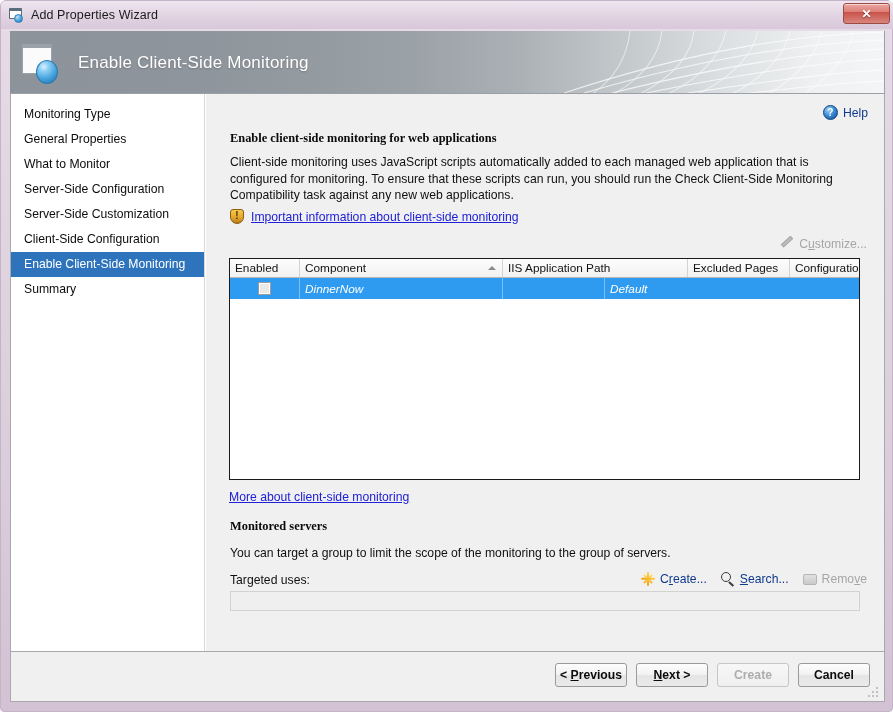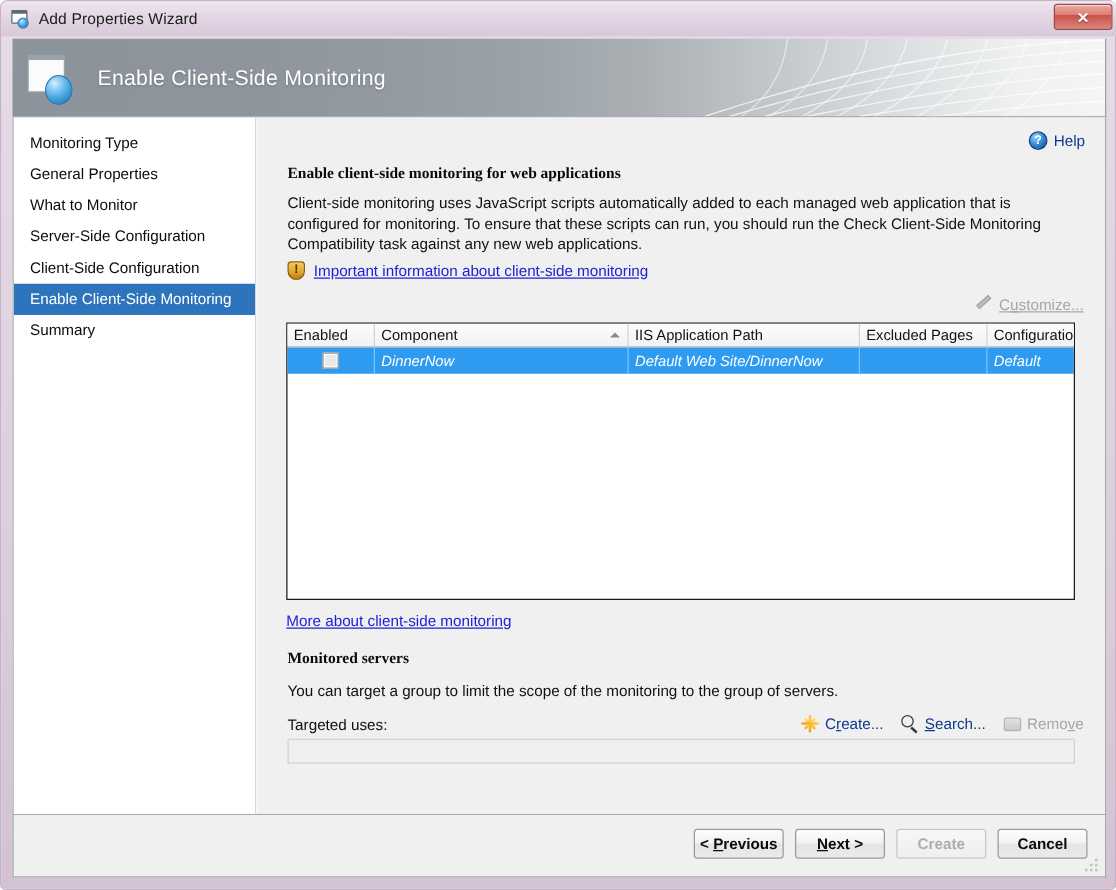--- a/index.html
+++ b/index.html
@@ -283,21 +283,20 @@
   }
 
   .customize-btn {
     position: absolute;
     right: 18px; top: 143px;
     display: flex;
     align-items: center;
     gap: 5px;
     font-size: 12.2px;
     color: #a6a6a6;
-    text-decoration: underline;
   }
   .pencil {
     display: inline-block;
     width: 13px; height: 13px;
     position: relative;
   }
   .pencil::before {
     content: "";
     position: absolute;
     left: 1px; top: 6px;
@@ -559,20 +558,21 @@
     <div class="banner-title">Enable Client-Side Monitoring</div>
   </div>
 
   <div class="panel">
 
     <div class="sidebar">
       <div class="nav-item">Monitoring Type</div>
       <div class="nav-item">General Properties</div>
       <div class="nav-item">What to Monitor</div>
       <div class="nav-item">Server-Side Configuration</div>
+      <div class="nav-item">Server-Side Customization</div>
       <div class="nav-item">Client-Side Configuration</div>
       <div class="nav-item active">Enable Client-Side Monitoring</div>
       <div class="nav-item">Summary</div>
     </div>
 
     <div class="content">
 
       <div class="help-link">
         <span class="help-icon">?</span>
         <span>Help</span>
@@ -604,21 +604,20 @@
           </div>
           <div class="gh col-iis">IIS Application Path</div>
           <div class="gh col-excluded">Excluded Pages</div>
           <div class="gh col-config">Configuration</div>
         </div>
         <div class="grid-row">
           <div class="gc col-enabled center">
             <span class="chk"></span>
           </div>
           <div class="gc col-component">DinnerNow</div>
-          <div class="gc col-iis">Default Web Site/DinnerNow</div>
           <div class="gc col-excluded"></div>
           <div class="gc col-config">Default</div>
         </div>
       </div>
 
       <div class="ulink more-link">More about client-side monitoring</div>
 
       <div class="section-head" id="sec-head-servers">Monitored servers</div>
       <div class="para" id="para-servers">You can target a group to limit the scope of the monitoring to the group of servers.</div>
 

